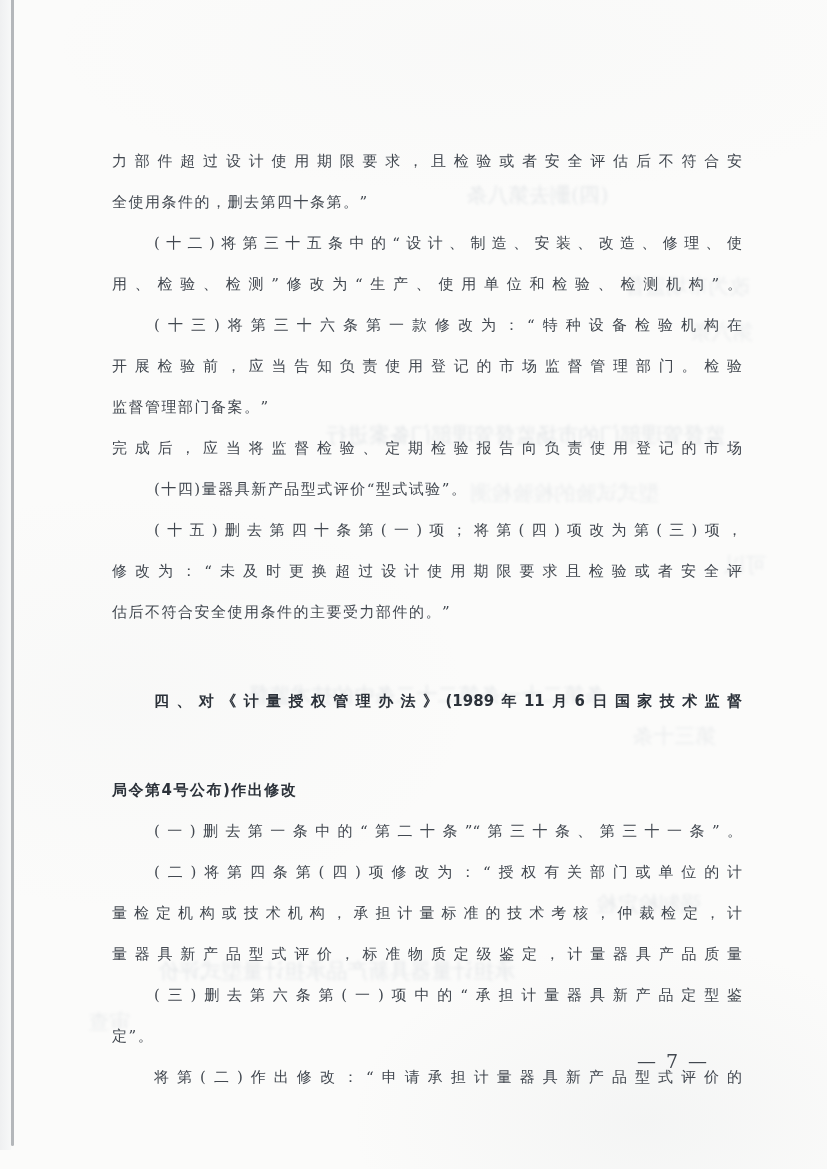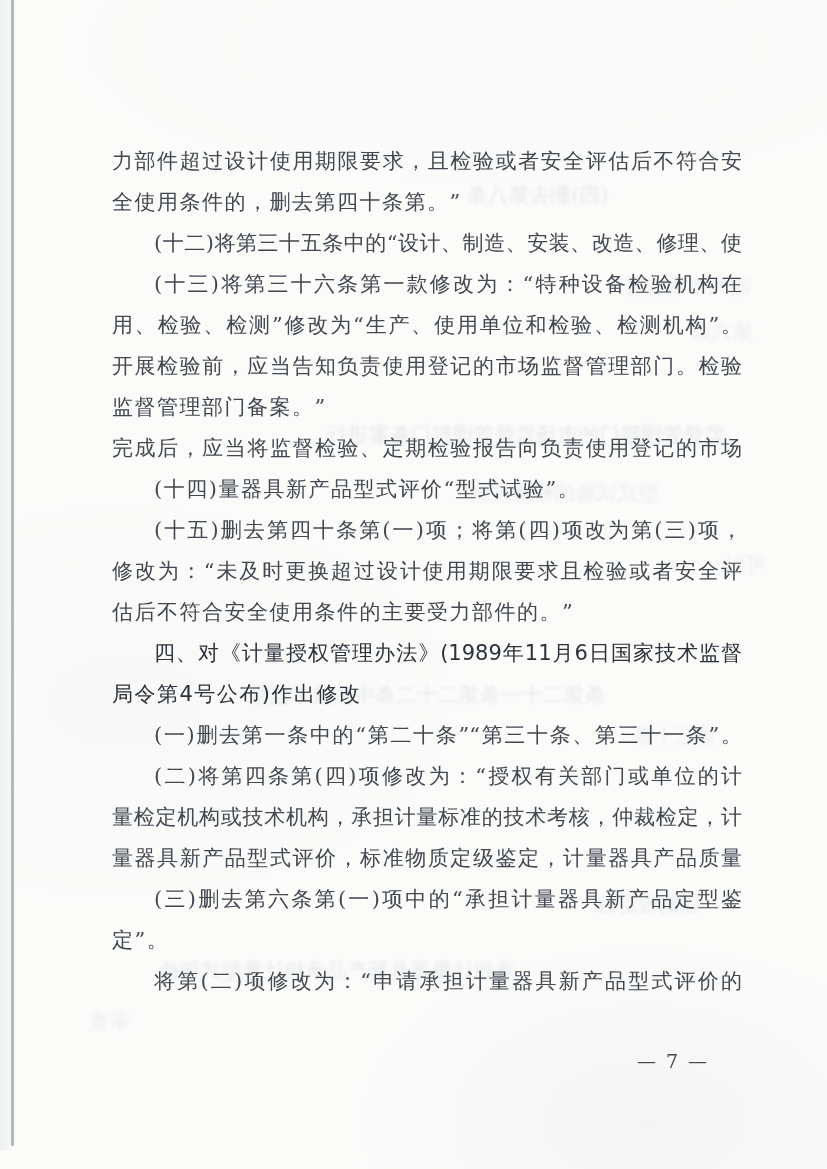--- a/index.html
+++ b/index.html
@@ -33,33 +33,33 @@
     font-size:21px;color:var(--bleed,#8492a0);
     transform:scaleX(-1);filter:blur(1.7px);opacity:.16;
     font-family:"DejaVu Serif","Liberation Serif",serif;
   }
   
   .text-block{
     position:absolute;left:112px;top:141px;width:630px;
     color:var(--ink,#424850);
   }
   .line{
-    height:41px;line-height:41px;font-size:21px;
+    height:41px;line-height:41px;font-size:15px;
     white-space:nowrap;
   }
   .line:not(.justify){letter-spacing:1.5px;}
   .line.justify{
     white-space:normal;
     text-align:justify;text-align-last:justify;
     text-justify:inter-character;
   }
   .line.indent{padding-left:42px;}
   .line.bold{
     font-family:"DejaVu Sans","Liberation Sans",sans-serif;
-    font-weight:normal;color:var(--ink-bold,#2c323a);
+    font-weight:bold;color:var(--ink-bold,#2c323a);margin-top:48px;
   }
   .page-number{
     position:absolute;top:1046px;left:630px;width:86px;height:30px;
     line-height:30px;text-align:center;
     font-size:19px;letter-spacing:2px;color:var(--ink,#424850);
   }
 </style>
 </head>
 <body style="background: rgb(251, 251, 250);">
 
@@ -78,33 +78,33 @@
     <span class="bleed" style="left: 632px; top: 722px; opacity: 0.13;">第三十条</span>
     <span class="bleed" style="left: 596px; top: 890px; opacity: 0.15;">强制检定检</span>
     <span class="bleed" style="left: 158px; top: 957px; opacity: 0.17;">承担计量器具新产品承担计量型式评价</span>
     <span class="bleed" style="left: 88px; top: 1008px; opacity: 0.13;">审查</span>
   </div>
 
 <div class="text-block">
     <div class="line justify">力部件超过设计使用期限要求，且检验或者安全评估后不符合安</div>
     <div class="line">全使用条件的，删去第四十条第。”</div>
     <div class="line indent justify">(十二)将第三十五条中的“设计、制造、安装、改造、修理、使</div>
+    <div class="line justify">用、检验、检测”修改为“生产、使用单位和检验、检测机构”。</div>
     <div class="line indent justify">(十三)将第三十六条第一款修改为：“特种设备检验机构在</div>
-    <div class="line justify">用、检验、检测”修改为“生产、使用单位和检验、检测机构”。</div>
     <div class="line justify">开展检验前，应当告知负责使用登记的市场监督管理部门。检验</div>
     <div class="line">监督管理部门备案。”</div>
     <div class="line justify">完成后，应当将监督检验、定期检验报告向负责使用登记的市场</div>
     <div class="line indent">(十四)量器具新产品型式评价“型式试验”。</div>
     <div class="line indent justify">(十五)删去第四十条第(一)项；将第(四)项改为第(三)项，</div>
     <div class="line justify">修改为：“未及时更换超过设计使用期限要求且检验或者安全评</div>
     <div class="line">估后不符合安全使用条件的主要受力部件的。”</div>
     <div class="line indent bold justify">四、对《计量授权管理办法》(1989年11月6日国家技术监督</div>
     <div class="line bold">局令第4号公布)作出修改</div>
     <div class="line indent justify">(一)删去第一条中的“第二十条”“第三十条、第三十一条”。</div>
     <div class="line indent justify">(二)将第四条第(四)项修改为：“授权有关部门或单位的计</div>
     <div class="line justify">量检定机构或技术机构，承担计量标准的技术考核，仲裁检定，计</div>
     <div class="line justify">量器具新产品型式评价，标准物质定级鉴定，计量器具产品质量</div>
     <div class="line indent justify">(三)删去第六条第(一)项中的“承担计量器具新产品定型鉴</div>
     <div class="line">定”。</div>
-    <div class="line indent justify">将第(二)项修改为：“申请承担计量器具新产品型式评价的</div>
+    <div class="line indent justify">将第(二)作出修改：“申请承担计量器具新产品型式评价的</div>
   </div>
 
 <div class="page-number">— 7 —</div>
 
 </body></html>

